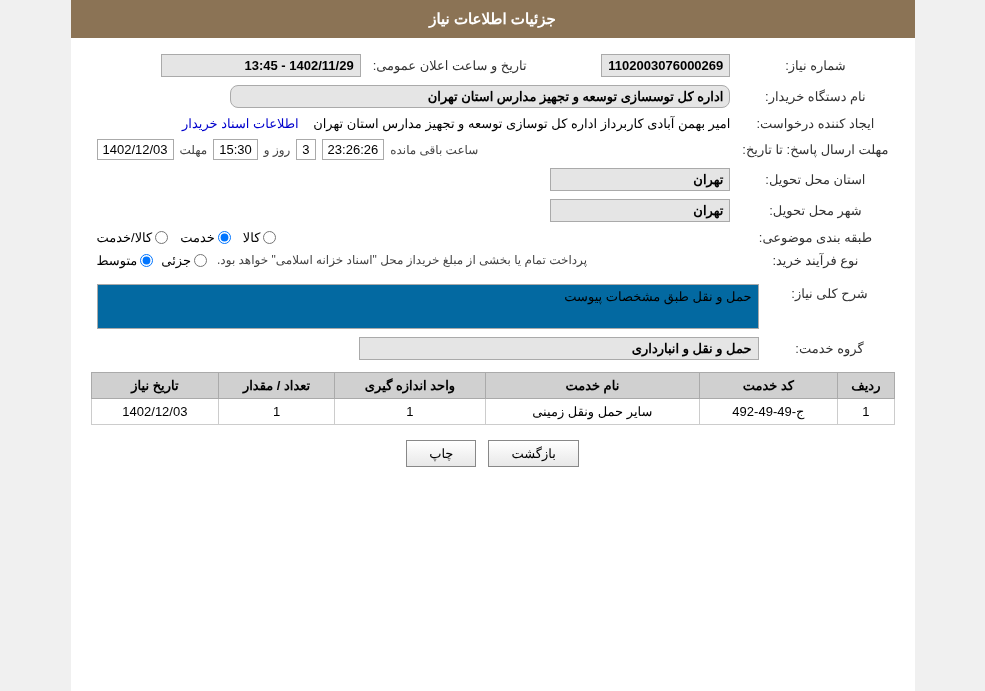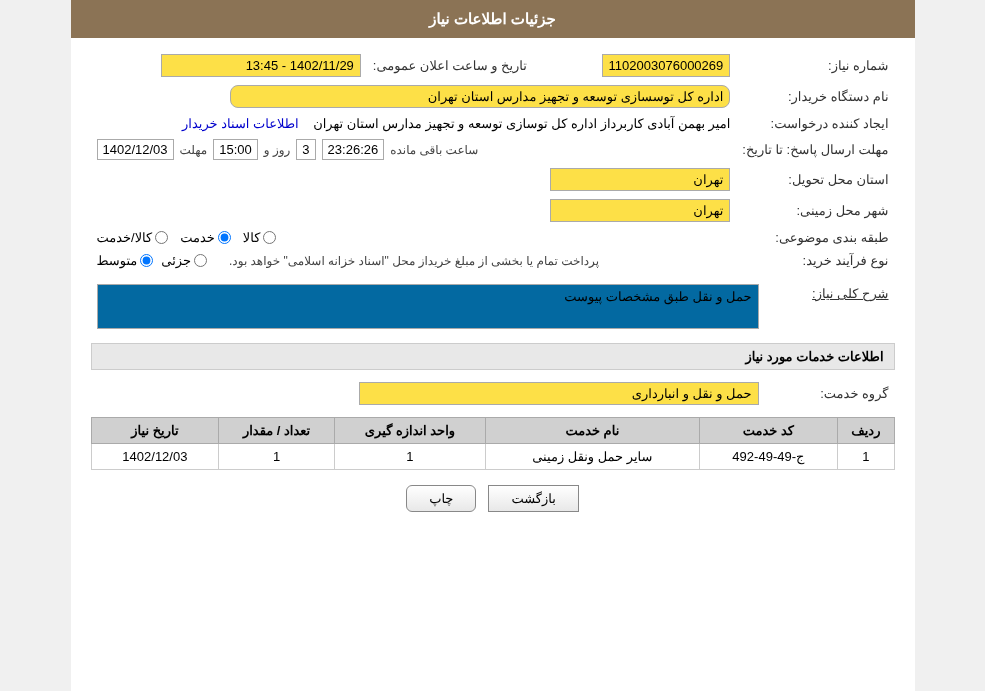--- a/index.html
+++ b/index.html
@@ -37,35 +37,36 @@
     }
     .info-table {
       width: 100%;
       border-collapse: collapse;
     }
     .info-table td {
       padding: 4px 6px;
       vertical-align: middle;
     }
     .label-cell {
-      text-align: right;
+      text-align: center;
       color: #333;
       font-weight: normal;
       white-space: nowrap;
       width: 130px;
     }
     .value-cell {
       text-align: right;
     }
     .input-box {
       border: 1px solid #aaa;
       padding: 3px 6px;
-      background: #fde047;
+      background: #e5e5e5;
       display: inline-block;
       min-width: 120px;
+      font-weight: bold;
     }
     .blue-link {
       color: #0000cc;
       text-decoration: none;
     }
     .radio-group {
       display: flex;
       gap: 12px;
       flex-direction: row-reverse;
       align-items: center;
@@ -117,21 +118,20 @@
     }
     .btn {
       padding: 5px 22px;
       border: 1px solid #888;
       cursor: pointer;
       font-size: 13px;
       font-family: Tahoma, Arial, sans-serif;
     }
     .btn-print {
       background: linear-gradient(to bottom, #fff 0%, #e8e8e8 100%);
-      border-radius: 6px;
     }
     .btn-back {
       background: linear-gradient(to bottom, #fff 0%, #e8e8e8 100%);
     }
     .inline-label {
       font-size: 12px;
       color: #444;
     }
     .date-time-row {
       display: flex;
@@ -186,38 +186,38 @@
           <a class="blue-link">اطلاعات اسناد خریدار</a>
         </td>
       </tr>
 
       <tr>
         <td class="label-cell">مهلت ارسال پاسخ: تا تاریخ:</td>
         <td class="value-cell" colspan="4">
           <div class="date-time-row">
             <span class="shrink-box">1402/12/03</span>
             <span class="inline-label">مهلت</span>
-            <span class="shrink-box">15:00</span>
+            <span class="shrink-box">15:30</span>
             <span class="inline-label">روز و</span>
             <span class="shrink-box">3</span>
             <span class="shrink-box">23:26:26</span>
             <span class="inline-label">ساعت باقی مانده</span>
           </div>
         </td>
       </tr>
 
       <tr>
         <td class="label-cell">استان محل تحویل:</td>
         <td class="value-cell" colspan="4">
           <span class="input-box" style="min-width:180px;">تهران</span>
         </td>
       </tr>
 
       <tr>
-        <td class="label-cell">شهر محل زمینی:</td>
+        <td class="label-cell">شهر محل تحویل:</td>
         <td class="value-cell" colspan="4">
           <span class="input-box" style="min-width:180px;">تهران</span>
         </td>
       </tr>
 
       <tr>
         <td class="label-cell">طبقه بندی موضوعی:</td>
         <td class="value-cell" colspan="4">
           <div class="radio-group">
             <div class="radio-item">
@@ -232,52 +232,51 @@
               <span>کالا</span>
               <input type="radio" name="subject" style="">
             </div>
           </div>
         </td>
       </tr>
 
       <tr>
         <td class="label-cell">نوع فرآیند خرید:</td>
         <td class="value-cell" colspan="4">
-          <div style="display:flex; flex-direction:row-reverse; align-items:flex-end; gap:22px; flex-wrap:wrap;">
+          <div style="display:flex; flex-direction:row-reverse; align-items:flex-start; gap:10px; flex-wrap:wrap;">
             <div class="radio-group" style="gap:8px;">
               <div class="radio-item">
                 <span>متوسط</span>
                 <input type="radio" name="purchase" checked="" style="">
               </div>
               <div class="radio-item">
                 <span>جزئی</span>
                 <input type="radio" name="purchase" style="">
               </div>
             </div>
             <span class="description-text">پرداخت تمام یا بخشی از مبلغ خریداز محل "اسناد خزانه اسلامی" خواهد بود.</span>
           </div>
         </td>
       </tr>
     </tbody>
       </table>
 
     <table class="info-table" style="margin-top:8px;">
       <tbody>
           <tr>
-        <td class="label-cell" style="vertical-align:top; padding-top:6px;text-decoration:underline;">شرح کلی نیاز:</td>
+        <td class="label-cell" style="vertical-align:top; padding-top:6px;">شرح کلی نیاز:</td>
         <td>
           <div style="border:1px solid #aaa; padding:4px 6px; min-height:45px; background:#0369a1; text-align:right;">
             <span>حمل و نقل طبق مشخصات پیوست</span>
           </div>
         </td>
       </tr>
     </tbody>
       </table>
 
-    <div class="section-title">اطلاعات خدمات مورد نیاز</div>
 
     <table class="info-table">
       <tbody>
           <tr>
         <td class="label-cell">گروه خدمت:</td>
         <td class="value-cell">
           <span class="input-box" style="min-width:400px;">حمل و نقل و انبارداری</span>
         </td>
       </tr>
     </tbody>

